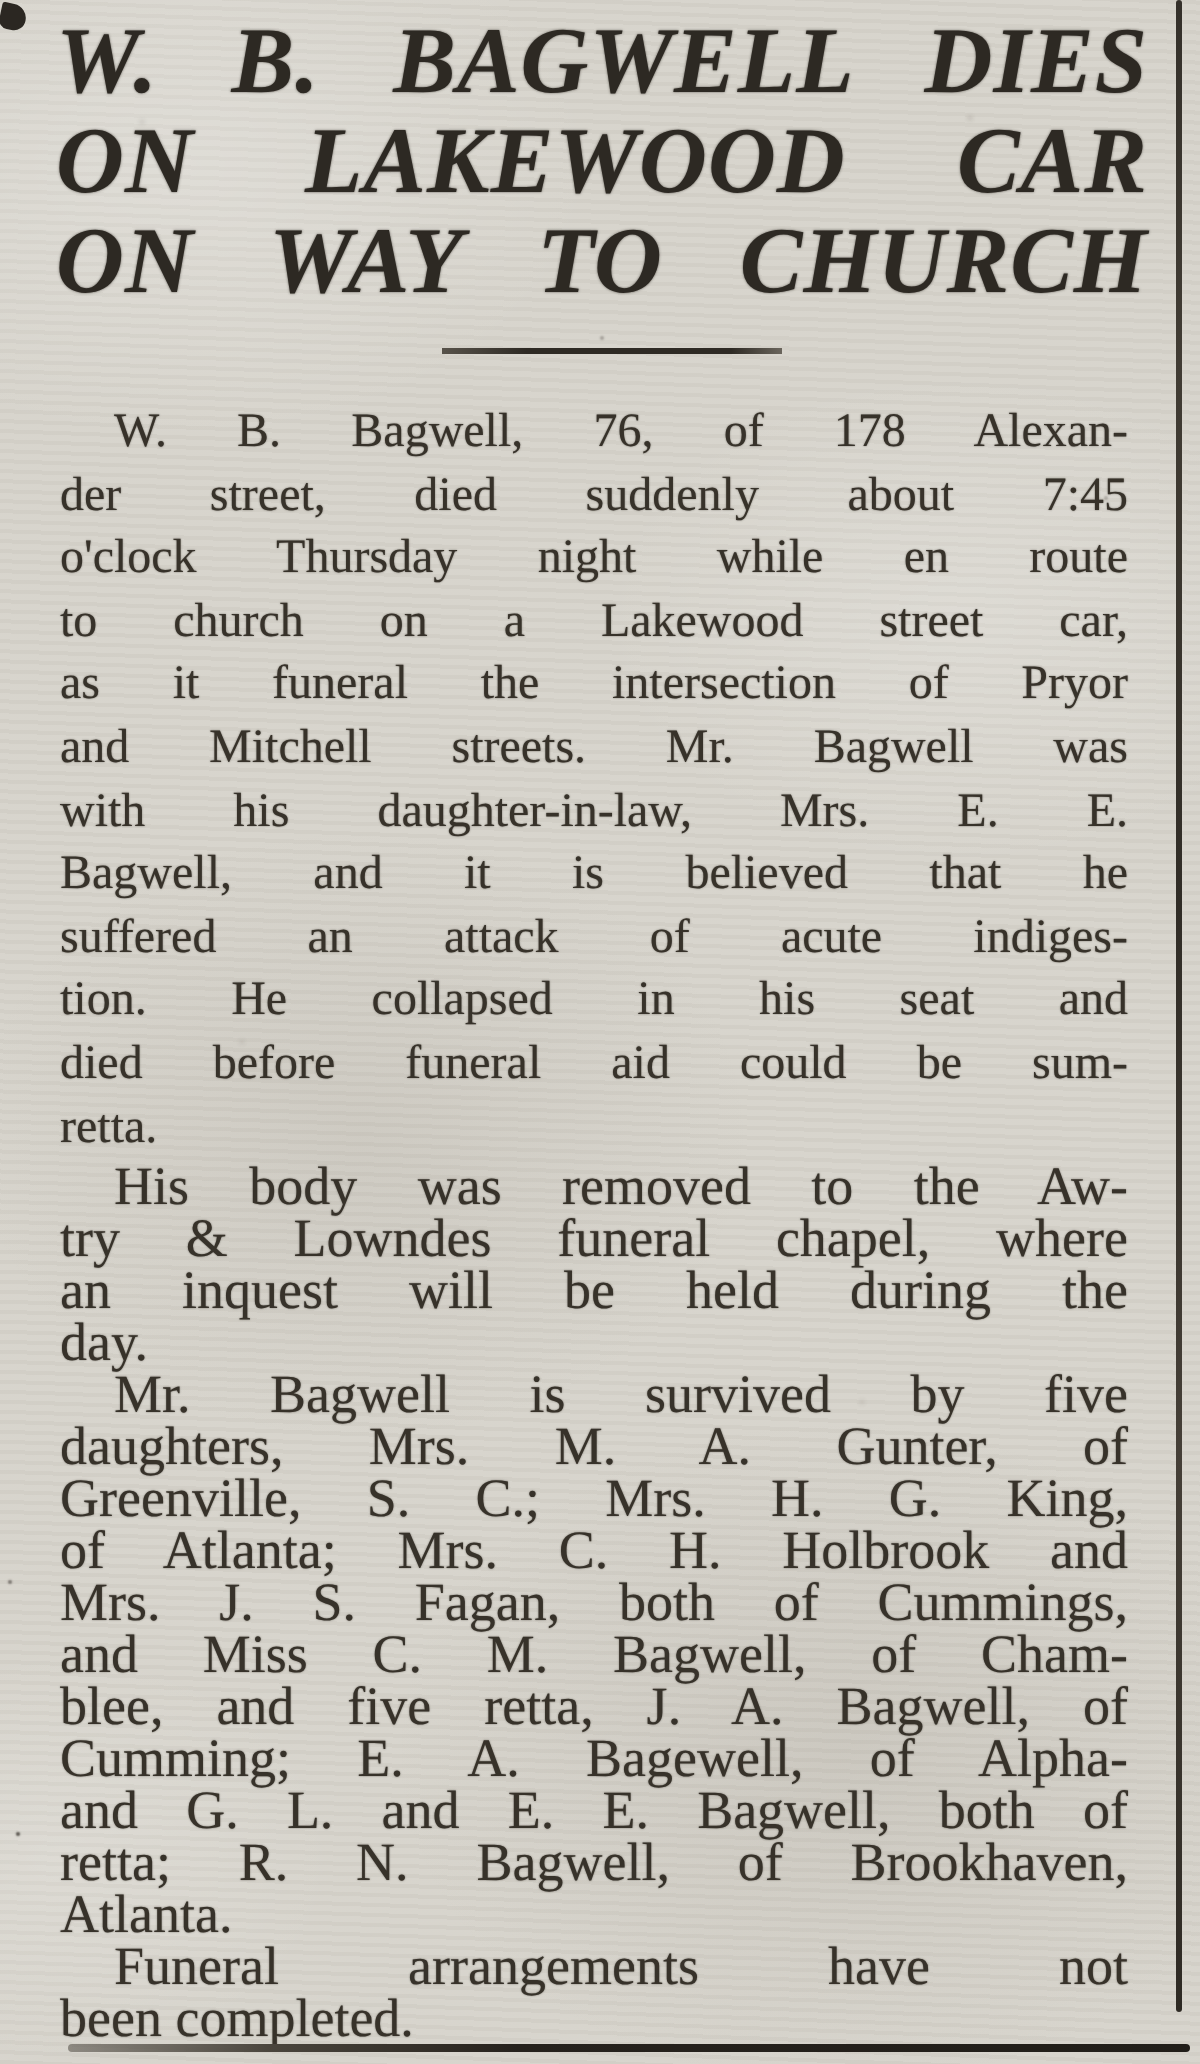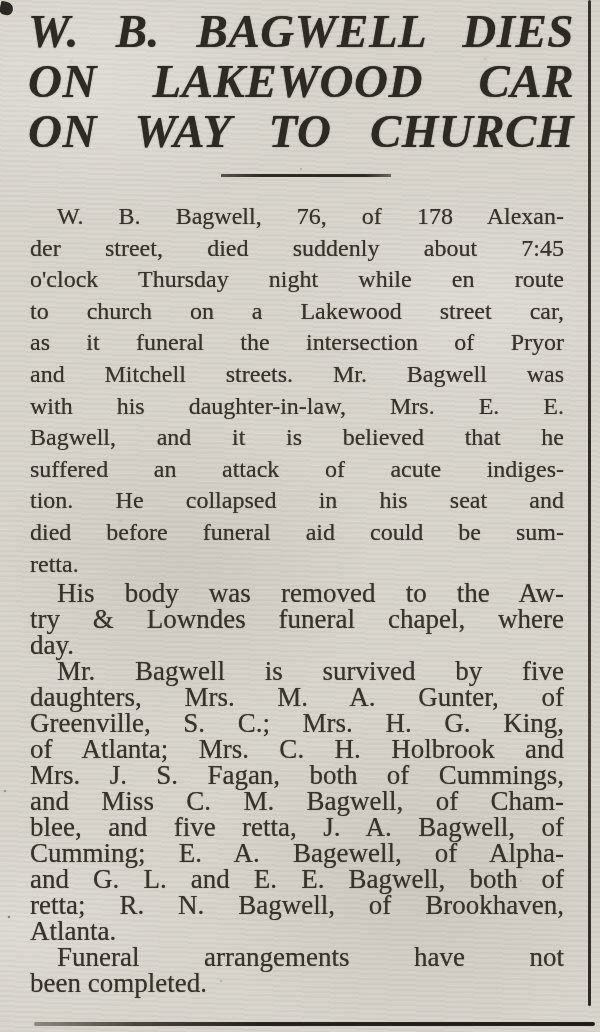--- a/index.html
+++ b/index.html
@@ -117,20 +117,21 @@
       <div class="bline">Bagwell, and it is believed that he</div>
       <div class="bline">suffered an attack of acute indiges-</div>
       <div class="bline">tion. He collapsed in his seat and</div>
       <div class="bline">died before funeral aid could be sum-</div>
       <div class="bline lastline">retta.</div>
     </div>
 
     <div class="para para-2">
       <div class="bline first">His body was removed to the Aw-</div>
       <div class="bline">try &amp; Lowndes funeral chapel, where</div>
+      <div class="bline">an inquest will be held during the</div>
       <div class="bline lastline">day.</div>
     </div>
 
     <div class="para para-3">
       <div class="bline first">Mr. Bagwell is survived by five</div>
       <div class="bline">daughters, Mrs. M. A. Gunter, of</div>
       <div class="bline">Greenville, S. C.; Mrs. H. G. King,</div>
       <div class="bline">of Atlanta; Mrs. C. H. Holbrook and</div>
       <div class="bline">Mrs. J. S. Fagan, both of Cummings,</div>
       <div class="bline">and Miss C. M. Bagwell, of Cham-</div>

